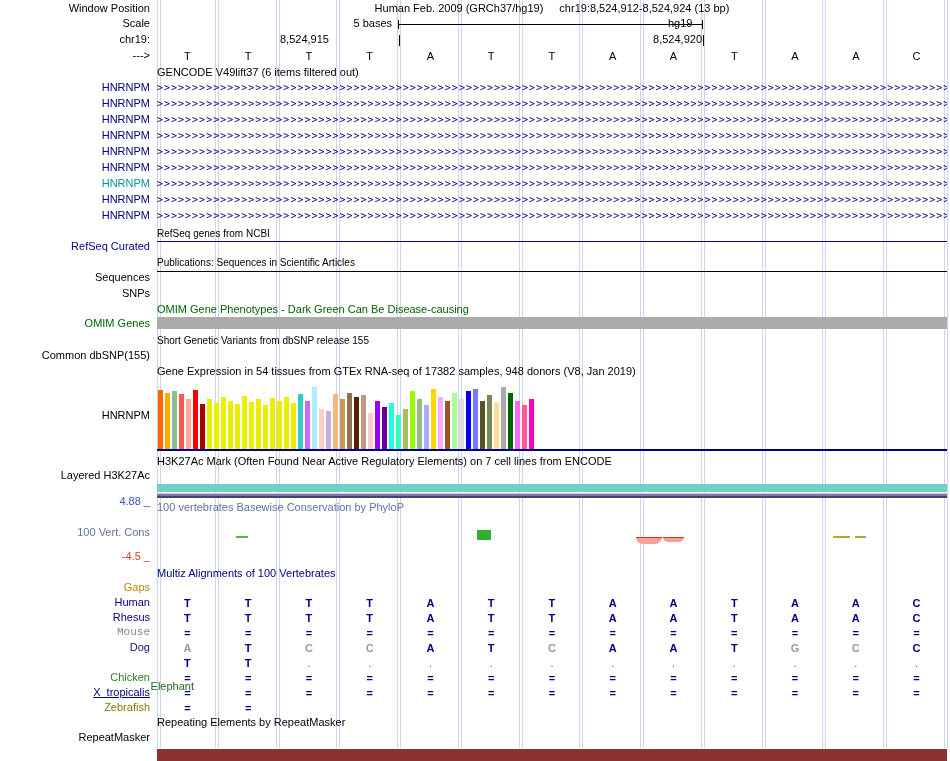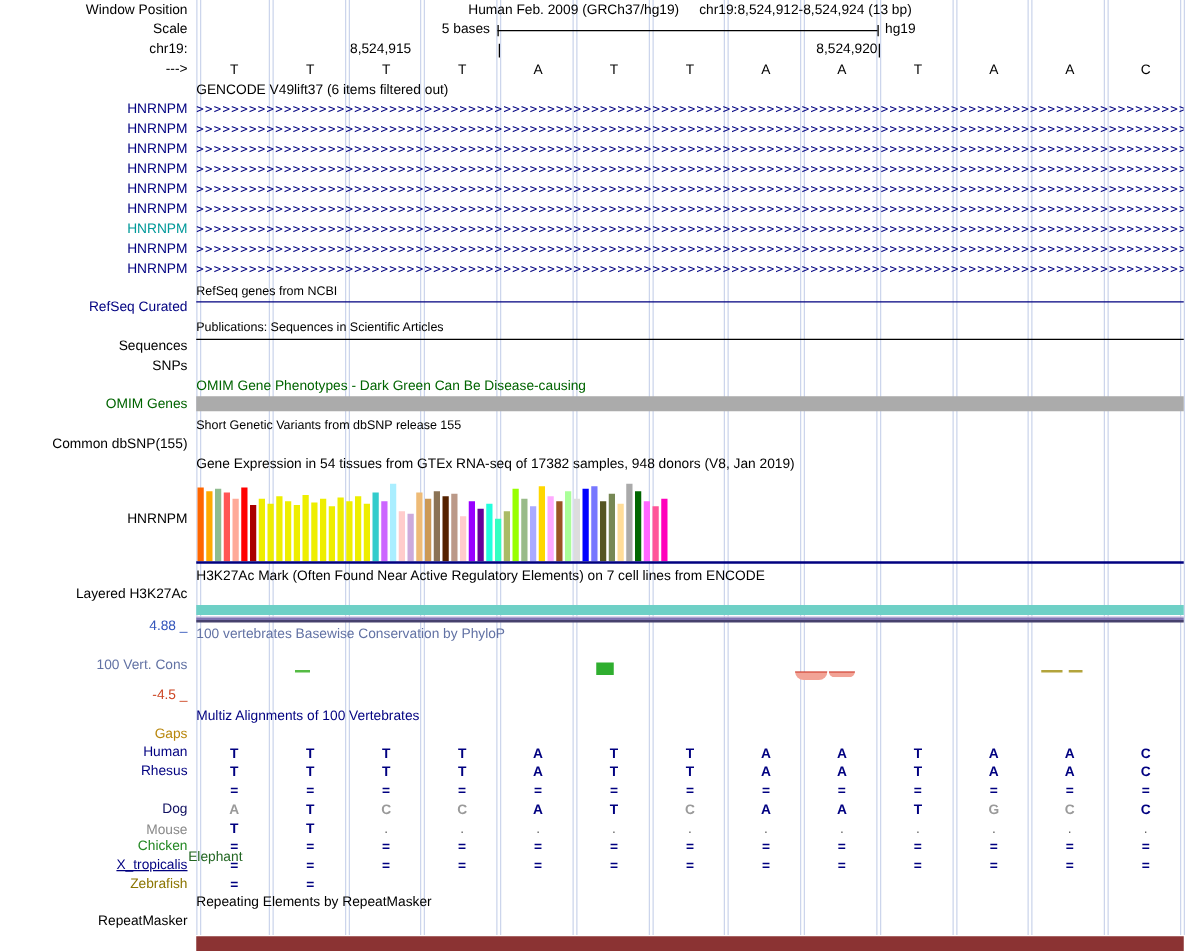--- a/index.html
+++ b/index.html
@@ -66,21 +66,21 @@
 <div class="title" style="top:2px;display:flex;justify-content:center;gap:16px">
   <span>Human Feb. 2009 (GRCh37/hg19)</span>
   <span>chr19:8,524,912-8,524,924 (13 bp)</span>
 </div>
 
 <div class="label" style="top:17px">Scale</div>
 <div style="position:absolute;top:17px;left:280px;width:112px;text-align:right;line-height:13px">5 bases</div>
 <div style="position:absolute;top:24px;left:398px;width:304px;border-top:1px solid #000"></div>
 <div style="position:absolute;top:20px;left:398px;width:1px;height:9px;background:#000"></div>
 <div style="position:absolute;top:20px;left:702px;width:1px;height:9px;background:#000"></div>
-<div style="position:absolute;top:17px;left:708px;line-height:13px">hg19</div>
+<div style="position:absolute;top:17px;left:668px;line-height:13px">hg19</div>
 
 <div class="label" style="top:33px">chr19:</div>
 <div style="position:absolute;top:33px;left:280px;width:116px;text-align:left;line-height:13px">8,524,915</div>
 <div style="position:absolute;top:35px;left:399px;width:1px;height:11px;background:#000"></div>
 <div style="position:absolute;top:33px;left:586px;width:116px;text-align:right;line-height:13px">8,524,920</div>
 <div style="position:absolute;top:35px;left:703px;width:1px;height:11px;background:#000"></div>
 
 <div class="label" style="top:49px">---&gt;</div>
 <div class="cells" id="sequence-row" style="top:49px">
     <div class="cell seqbase">T</div>
@@ -262,21 +262,21 @@
       <div class="cell alnletter">A</div>
       <div class="cell alnletter">T</div>
       <div class="cell alnletter">T</div>
       <div class="cell alnletter">A</div>
       <div class="cell alnletter">A</div>
       <div class="cell alnletter">T</div>
       <div class="cell alnletter">A</div>
       <div class="cell alnletter">A</div>
       <div class="cell alnletter">C</div>
     </div>
-    <div class="label" style="top: 658px; color: rgb(138, 138, 138);">Mouse</div>
+    <div class="label" style="top: 626px; color: rgb(138, 138, 138); font-family: Liberation Mono, monospace;">Mouse</div>
     <div class="cells" style="top: 626px;">
       <div class="cell alnletter">=</div>
       <div class="cell alnletter">=</div>
       <div class="cell alnletter">=</div>
       <div class="cell alnletter">=</div>
       <div class="cell alnletter">=</div>
       <div class="cell alnletter">=</div>
       <div class="cell alnletter">=</div>
       <div class="cell alnletter">=</div>
       <div class="cell alnletter">=</div>

